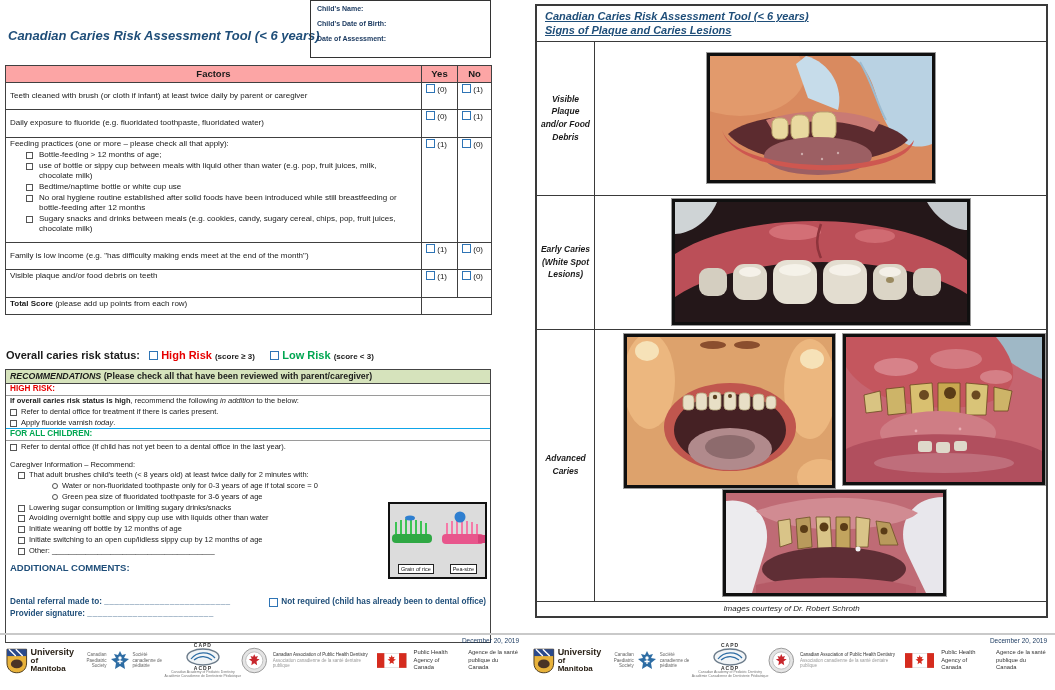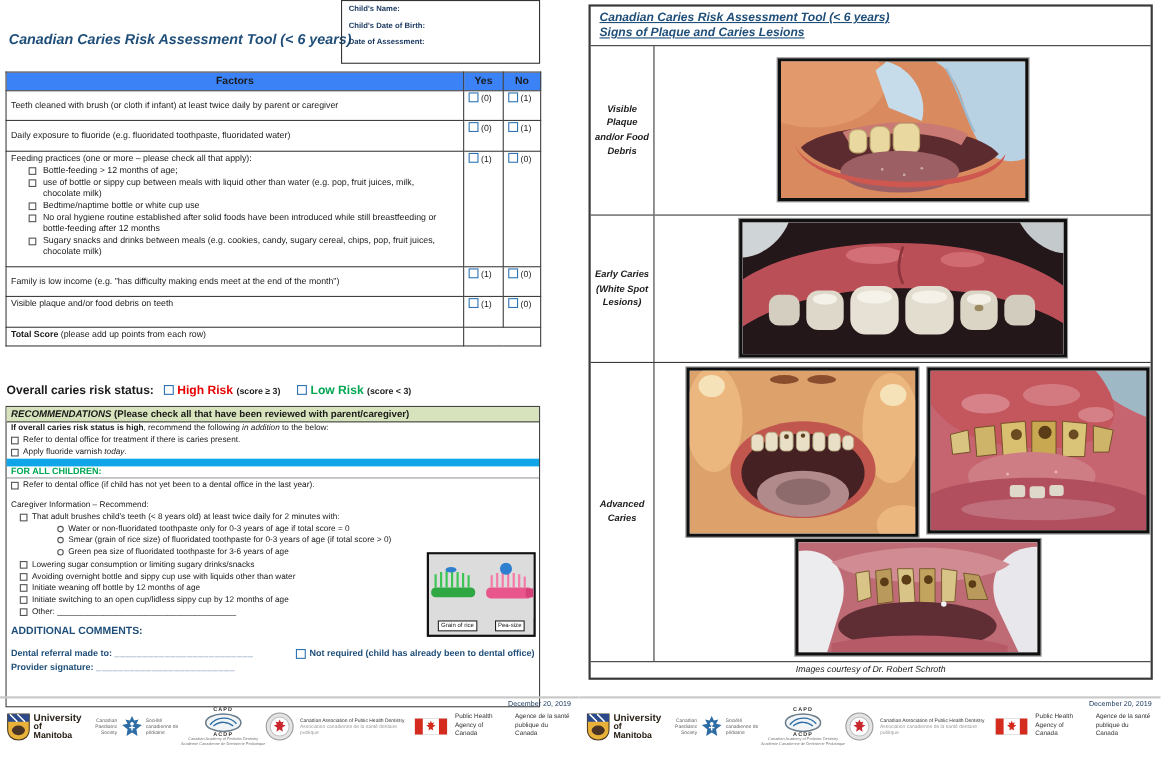--- a/index.html
+++ b/index.html
@@ -8,42 +8,42 @@
   #pageL{left:0;width:527px;}
   #pageR{left:527px;width:528px;}
 
   
   .title-l{position:absolute;left:8px;top:28px;font-size:13px;font-style:italic;font-weight:600;color:#1F4E79;}
   .childbox{position:absolute;left:310px;top:0;width:181px;height:58px;border:1px solid #333;box-sizing:border-box;padding:4px 6px;}
   .childbox div{font-size:7px;font-weight:600;color:#17365d;margin-bottom:8px;}
 
   table.factors{position:absolute;left:5px;top:65px;width:486px;border-collapse:collapse;table-layout:fixed;}
   table.factors td,table.factors th{border:1px solid #404040;padding:1px 4px;font-size:8px;vertical-align:top;text-align:left;line-height:1.25;}
-  table.factors th{background:#3b82f6;font-size:9.5px;text-align:center;padding:2px;}
+  table.factors th{background:#fca5a5;font-size:9.5px;text-align:center;padding:2px;}
   col.c-fact{width:416px;} col.c-yes{width:36px;} col.c-no{width:34px;}
   td.score{text-align:center;vertical-align:middle;white-space:nowrap;}
   .cb{display:inline-block;width:7px;height:7px;border:1px solid #2e74b5;background:#fff;vertical-align:-1px;}
   .sq{flex:none;display:inline-block;width:5px;height:5px;border:1px solid #555;background:#fff;margin-top:2px;}
   .ci{flex:none;display:inline-block;width:4px;height:4px;border:1px solid #555;border-radius:50%;background:#fff;margin-top:2px;}
   .subitem{display:flex;gap:6px;margin-left:16px;margin-top:1px;max-width:378px;}
   .riskline{position:absolute;left:6px;top:349px;width:486px;font-size:11px;font-weight:bold;white-space:nowrap;}
   .riskline .scoretxt{font-size:8px;}
   .hr{color:#e60000;} .lr{color:#00a651;}
 
   .recbox{position:absolute;left:5px;top:369px;width:486px;height:274px;border:1px solid #444;box-sizing:border-box;font-size:7.5px;line-height:1.3;}
   .rec-band{background:#d6e3bc;border-bottom:1px solid #444;padding:1px 4px;font-size:8.8px;}
   .hr-head{color:#e60000;font-weight:bold;font-size:8.2px;border-bottom:1px solid #9a9a9a;padding:0 4px;}
-  .fac-head{color:#00a651;font-weight:bold;font-size:8.2px;border-top:7px solid #0ea5e9;border-bottom:1px solid #9a9a9a;padding:0 4px;margin-top:1px;}
+  .fac-head{color:#00a651;font-weight:bold;font-size:8.2px;border-top:1px solid #0ea5e9;border-bottom:1px solid #9a9a9a;padding:0 4px;margin-top:1px;}
   .sec{padding:0 4px;}
   .ck{display:flex;gap:4px;padding:0 4px;margin-top:1px;align-items:flex-start;}
   .ck .cb2{flex:none;width:5px;height:5px;border:1px solid #555;background:#fff;margin-top:2px;}
   .ind{padding-left:12px;} .ind2{padding-left:46px;}
   .narrow{max-width:382px;box-sizing:border-box;text-align:right;} .gap8{height:8px;}
   .addcom{color:#1F4E79;font-weight:bold;font-size:9.5px;padding:0 4px;margin-top:7px;}
-  .refline{display:flex;justify-content:space-between;padding:0 4px;margin-top:9px;color:#1F4E79;font-weight:bold;font-size:8.2px;}
+  .refline{display:flex;justify-content:space-between;padding:0 4px;margin-top:22px;color:#1F4E79;font-weight:bold;font-size:8.2px;}
   .refline .blank,.sigline .blank{color:#1F4E79;font-weight:bold;letter-spacing:0.5px;}
   .sigline{padding:0 4px;color:#1F4E79;font-weight:bold;font-size:8.2px;margin-top:2px;}
   .notreq{display:flex;gap:3px;align-items:center;}
 
   .toothfig{position:absolute;left:388px;top:502px;width:99px;height:77px;border:2px solid #111;box-sizing:border-box;background:#dcdcdc;}
   .toothfig .labels{position:absolute;bottom:3px;left:0;width:100%;display:flex;justify-content:space-around;}
   .toothfig .labels span{background:#fff;border:1px solid #222;font-size:5.5px;padding:0 2px;line-height:8px;white-space:nowrap;}
 
   
   .p2box{position:absolute;left:8px;top:4px;width:513px;height:614px;border:2px solid #3a3a3a;box-sizing:border-box;}
@@ -161,20 +161,21 @@
     <span class="scoretxt">(score ≥ 3)</span>&nbsp;&nbsp;&nbsp;&nbsp;
     <span class="cb"></span>
     <span class="lr">Low Risk</span>
     <span class="scoretxt">(score &lt; 3)</span>
   </div>
 
   <div class="recbox">
     <div class="rec-band">
       <b><i>RECOMMENDATIONS</i></b><b> (Please check all that have been reviewed with parent/caregiver)</b>
     </div>
+    <div class="hr-head">HIGH RISK:</div>
     <div class="sec">
       <b>If overall caries risk status is high</b><span>, recommend the following </span><i>in addition</i><span> to the below:</span>
     </div>
     <div class="ck">
         <span class="cb2"></span>
         <span>Refer to dental office for treatment if there is caries present.</span>
       </div>
     <div class="ck">
         <span class="cb2"></span>
         <span><span>Apply fluoride varnish </span><i>today</i><span>.</span></span>
@@ -186,24 +187,20 @@
       </div>
     <div class="gap8"></div>
     <div class="sec">Caregiver Information – Recommend:</div>
     <div class="ck ind">
         <span class="cb2"></span>
         <span>That adult brushes child's teeth (&lt; 8 years old) at least twice daily for 2 minutes with:</span>
       </div>
     <div class="ck ind2">
         <span class="ci"></span>
         <span>Water or non-fluoridated toothpaste only for 0-3 years of age if total score = 0</span>
-      </div>
-    <div class="ck ind2">
-        <span class="ci"></span>
-        <span>Smear (grain of rice size) of fluoridated toothpaste for 0-3 years of age (if total score &gt; 0)</span>
       </div>
     <div class="ck ind2">
         <span class="ci"></span>
         <span>Green pea size of fluoridated toothpaste for 3-6 years of age</span>
       </div>
     <div class="ck ind narrow">
         <span class="cb2"></span>
         <span>Lowering sugar consumption or limiting sugary drinks/snacks</span>
       </div>
     <div class="ck ind narrow">

